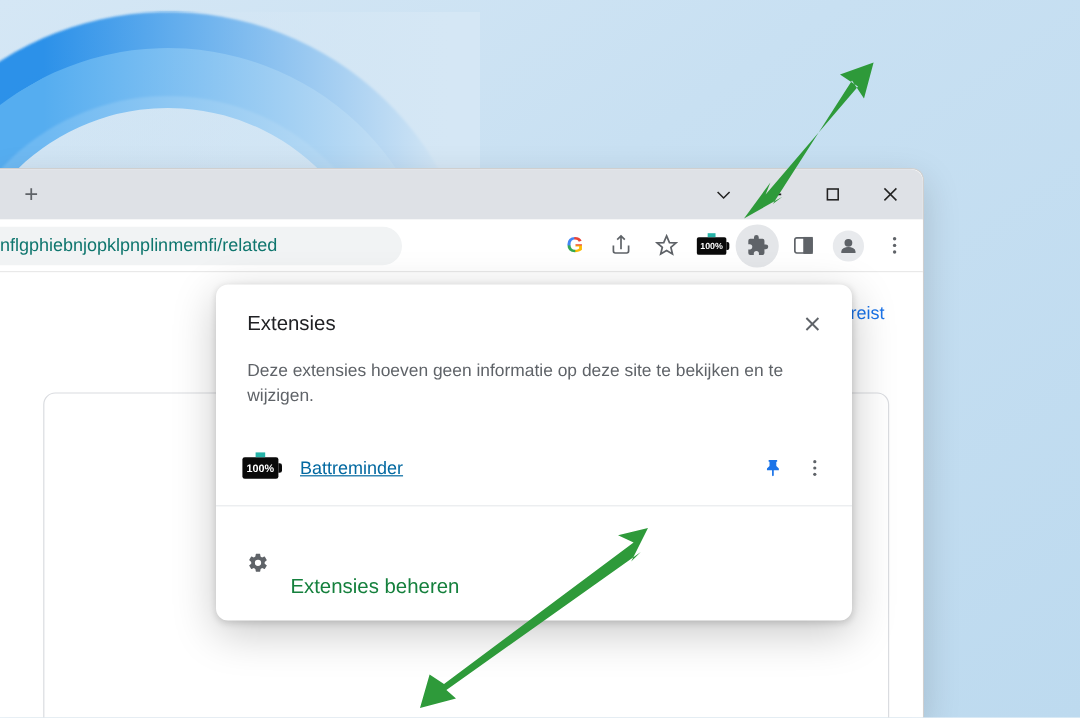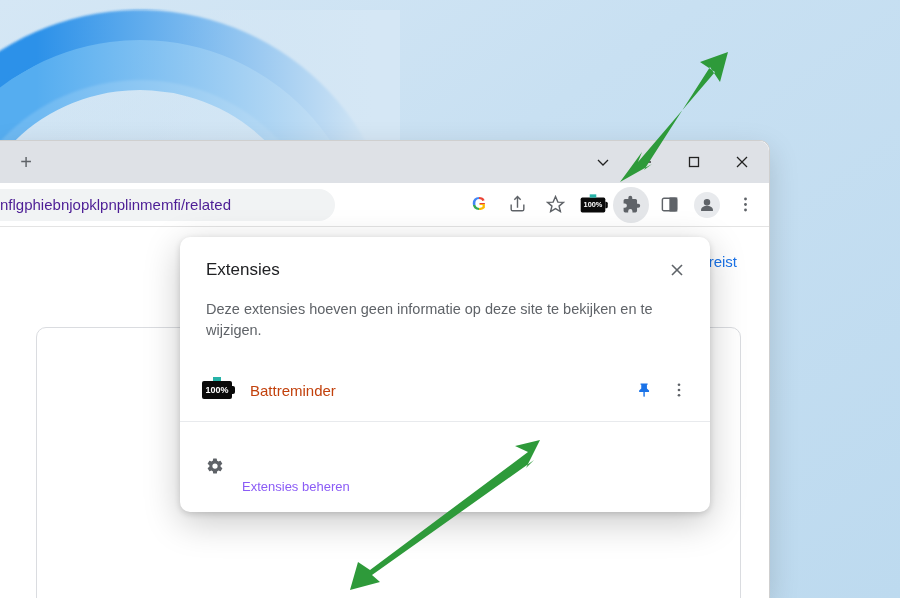--- a/index.html
+++ b/index.html
@@ -21,21 +21,21 @@
     box-shadow: 0 10px 30px rgba(0,0,0,.15);
   }
   .tabstrip { height: 42px; background: #dee1e6; border-top-right-radius: 10px; display:flex; align-items:center; justify-content:space-between; padding: 0 4px 0 12px;}
   .tab-new { width:28px; height:28px; border-radius:50%; display:flex; align-items:center; justify-content:center; font-size:20px; color:#5f6368;}
   .wincontrols { display:flex; align-items:center; gap:2px;}
   .winctl { width:46px; height:38px; display:flex; align-items:center; justify-content:center; font-size:14px; color:#222;}
   .winctl.chev svg, .winctl.min svg, .winctl.max svg, .winctl.close svg { width:14px; height:14px; stroke:#222; stroke-width:1.3; fill:none;}
   .winctl.chev { width:36px;}
 
   .toolbar { height: 44px; background:#fff; border-bottom: 1px solid #e4e4e4; display:flex; align-items:center;}
-  .omnibox { flex: 0 0 335px; height:32px; background:#f1f3f4; border-radius: 0 16px 16px 0; display:flex; align-items:center; padding-right:14px; color:#4c1d95; font-size:15px; overflow:hidden; white-space:nowrap;}
+  .omnibox { flex: 0 0 335px; height:32px; background:#f1f3f4; border-radius: 0 16px 16px 0; display:flex; align-items:center; padding-right:14px; color:#0f766e; font-size:15px; overflow:hidden; white-space:nowrap;}
   .right-icons { margin-left:auto; display:flex; align-items:center; gap:2px; padding-right:6px;}
   .tb-btn { width:36px; height:36px; border-radius:50%; display:flex; align-items:center; justify-content:center; color:#5f6368;}
   .tb-btn svg { width:19px; height:19px; stroke:#5f6368; stroke-width:1.8; fill:none; }
   .tb-btn.active { background:#e4e6e9;}
   .g-icon { font-weight:700; font-size:18px; background: conic-gradient(#ea4335 0 25%, #fbbc05 0 50%, #34a853 0 75%, #4285f4 0); -webkit-background-clip:text; background-clip:text; color:transparent;}
 
   .batt-icon { position:relative; width:30px; height:18px; background:#0a0a0a; border-radius:2px; }
   .batt-icon::after{content:""; position:absolute; right:-3px; top:5px; width:3px; height:8px; background:#0a0a0a; border-radius:0 2px 2px 0;}
   .batt-icon .cap{position:absolute; top:-4px; left:11px; width:8px; height:4px; background:#26b3a8;}
   .batt-icon .pct{position:absolute; inset:0; display:flex; align-items:center; justify-content:center; color:#fff; font-size:9px; font-weight:700;}
@@ -56,28 +56,28 @@
     z-index: 50;
   }
   .popup-head { display:flex; justify-content:space-between; align-items:center; padding:18px 18px 8px 26px;}
   .popup-head h2{ font-size:17px; font-weight:400; color:#202124;}
   .popup-close{ width:30px; height:30px; border-radius:50%; display:flex; align-items:center; justify-content:center; font-size:20px; color:#5f6368;}
   .popup-body { padding: 6px 26px 18px 26px;}
   .popup-body h3{ font-size:15px; font-weight:600; color:#202124; margin-bottom:6px;}
   .popup-body p{ font-size:14.5px; color:#5f6368; line-height:1.45;}
   .ext-row { display:flex; align-items:center; padding: 14px 14px 14px 22px; }
   .ext-row .batt-icon{ flex:none; margin-right:18px;}
-  .ext-name{ flex:1; font-size:15px; color:#c2410c;}
+  .ext-name{ flex:1; font-size:15px; color:#0369a1;text-decoration:underline;}
   .pin-btn { width:34px; height:34px; border-radius:50%; display:flex;align-items:center;justify-content:center;}
   .pin-btn svg{ width:17px; height:17px; fill:#1a73e8;}
   .more-btn { width:34px; height:34px; border-radius:50%; display:flex;align-items:center;justify-content:center; color:#5f6368; font-size:18px;}
   .sep{ height:1px; background:#e8eaed;}
   .manage-row{ display:flex; align-items:center; padding:16px 26px 18px 26px; gap:18px;}
   .manage-row svg{width:18px;height:18px;fill:#5f6368;}
-  .manage-row span{ font-size:13px; color:#8b5cf6;margin-top:41px;}
+  .manage-row span{ font-size:17px; color:#15803d;margin-top:41px;}
 
   
   .arrow { position:absolute; pointer-events:none; z-index:100;}
   .arrow svg { overflow:visible; }
   .arrow path, .arrow polygon { fill:#2e9a3a; }
 </style>
 </head>
 <body>
 
 <div class="bg-swoosh">

